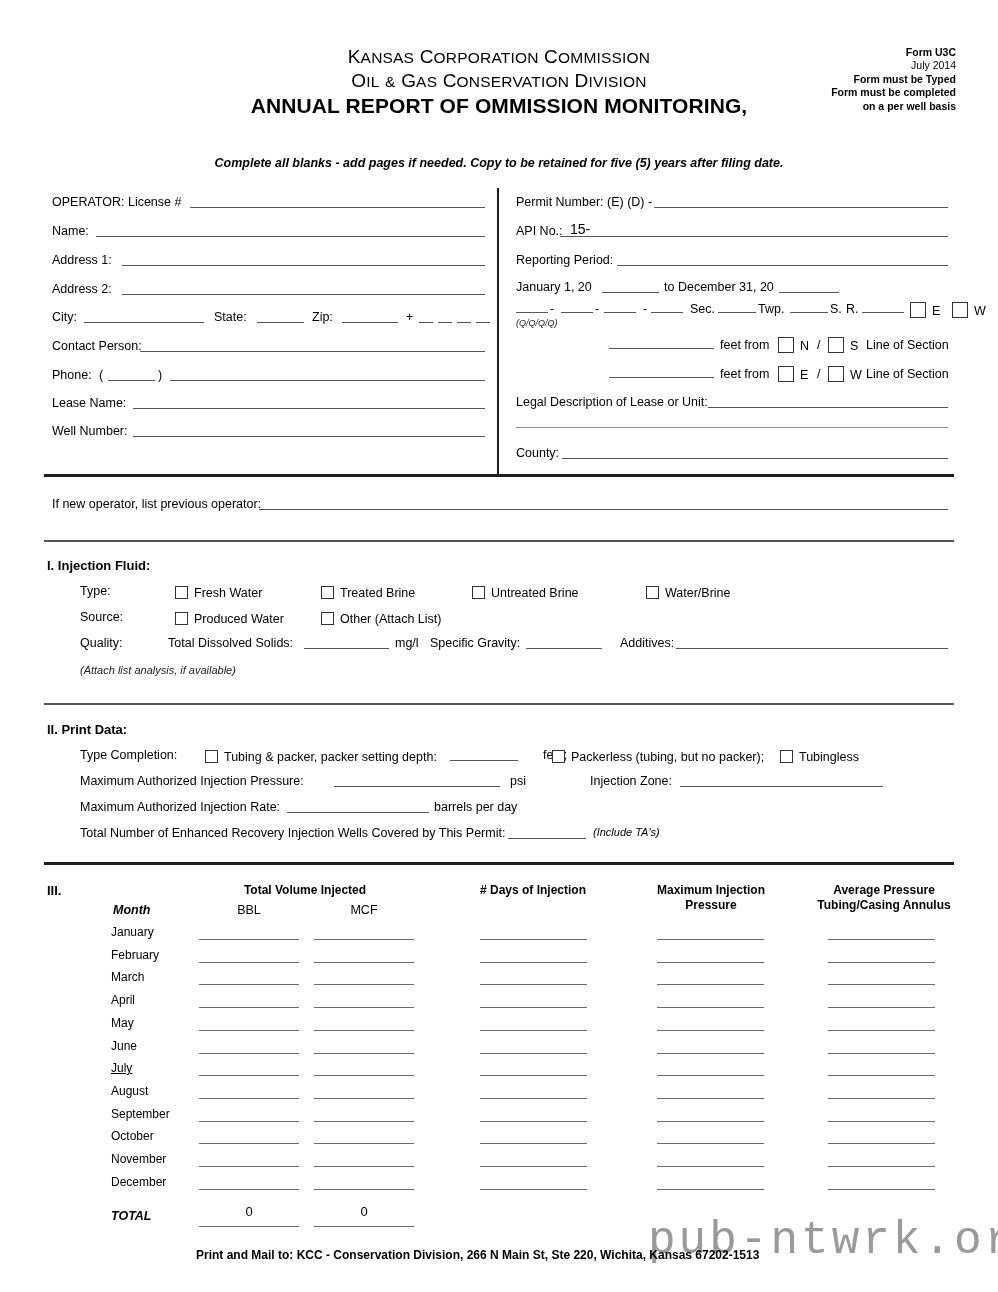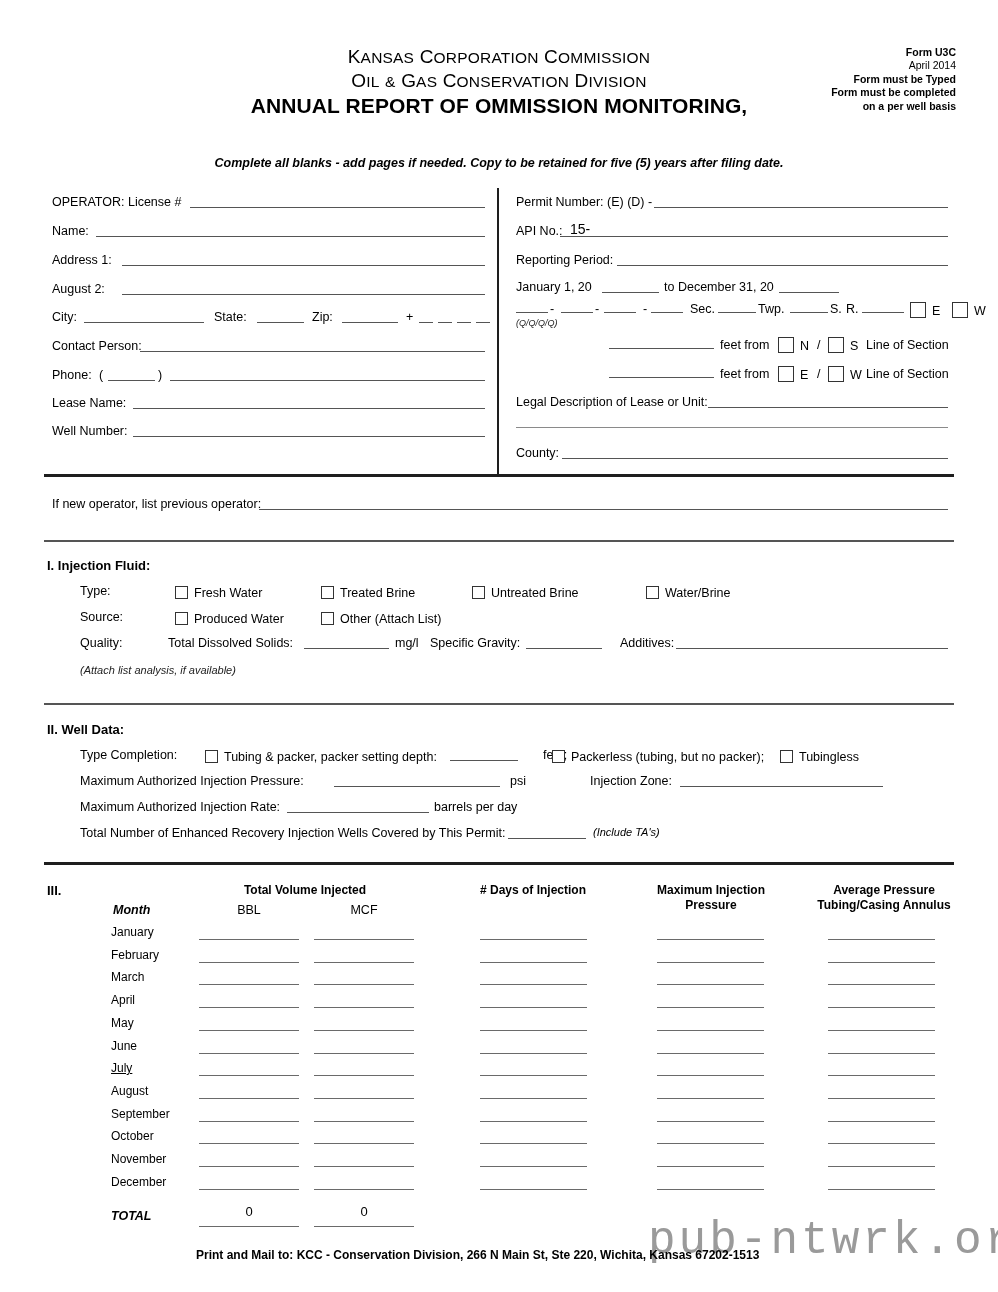--- a/index.html
+++ b/index.html
@@ -190,39 +190,39 @@
     <span class="big">G</span><span class="sm">AS</span>
     <span class="big">C</span><span class="sm">ONSERVATION</span>
     <span class="big">D</span><span class="sm">IVISION</span>
   </div>
 
   <div class="hdr-title" style="top:94px;">ANNUAL REPORT OF OMMISSION MONITORING,</div>
   <div class="hdr-sub" style="top:156px;">Complete all blanks - add pages if needed.  Copy to be retained for five (5) years after filing date.</div>
 
   <div class="hdr-right" style="top:46px;">
     <div class="b">Form U3C</div>
-    <div class="n">April 2014</div>
+    <div class="n">July 2014</div>
     <div class="b">Form must be Typed</div>
     <div class="b">Form must be completed</div>
     <div class="b">on a per well basis</div>
   </div>
 
   <div class="vrule" style="left:497px; top:188px; height:288px;"></div>
   <div class="rule thick" style="left:44px; top:474px; width:910px;"></div>
 
   <div class="fld" style="left:52px; top:196px;">OPERATOR:  License #</div>
   <div class="uline" style="left:190px; top:207px; width:295px;"></div>
 
   <div class="fld" style="left:52px; top:225px;">Name:</div>
   <div class="uline" style="left:96px; top:236px; width:389px;"></div>
 
   <div class="fld" style="left:52px; top:254px;">Address 1:</div>
   <div class="uline" style="left:122px; top:265px; width:363px;"></div>
 
-  <div class="fld" style="left:52px; top:283px;">August 2:</div>
+  <div class="fld" style="left:52px; top:283px;">Address 2:</div>
   <div class="uline" style="left:122px; top:294px; width:363px;"></div>
 
   <div class="fld" style="left:52px; top:311px;">City:</div>
   <div class="uline" style="left:84px; top:322px; width:120px;"></div>
   <div class="fld" style="left:214px; top:311px;">State:</div>
   <div class="uline" style="left:257px; top:322px; width:47px;"></div>
   <div class="fld" style="left:312px; top:311px;">Zip:</div>
   <div class="uline" style="left:342px; top:322px; width:56px;"></div>
   <div class="fld" style="left:406px; top:311px;">+</div>
   <div class="uline" style="left:419px; top:322px; width:14px;"></div>
@@ -346,21 +346,21 @@
   <div class="fld" style="left:395px; top:637px;">mg/l</div>
   <div class="fld" style="left:430px; top:637px;">Specific Gravity:</div>
   <div class="uline" style="left:526px; top:648px; width:76px;"></div>
   <div class="fld" style="left:620px; top:637px;">Additives:</div>
   <div class="uline" style="left:676px; top:648px; width:272px;"></div>
 
   <div class="tiny-ital" style="left:80px; top:664px; font-size:11px;">(Attach list analysis, if available)</div>
 
   <div class="rule med" style="left:44px; top:703px; width:910px;"></div>
 
-  <div class="sec-title" style="left:47px; top:722px;">II.  Well Data:</div>
+  <div class="sec-title" style="left:47px; top:722px;">II.  Print Data:</div>
 
   <div class="fld" style="left:80px; top:749px;">Type Completion:</div>
   <div style="position:absolute; left:205px; top:747px;">
     <span class="cbx"></span><span style="font-size:12.5px;">Tubing &amp; packer, packer setting depth:</span>
   </div>
   <div class="uline" style="left:450px; top:760px; width:68px;"></div>
   <div class="fld" style="left:520px; top:749px;margin-left:23px;">feet;</div>
   <div style="position:absolute; left:552px; top:747px;">
     <span class="cbx"></span><span style="font-size:12.5px;">Packerless (tubing, but no packer);</span>
   </div>

